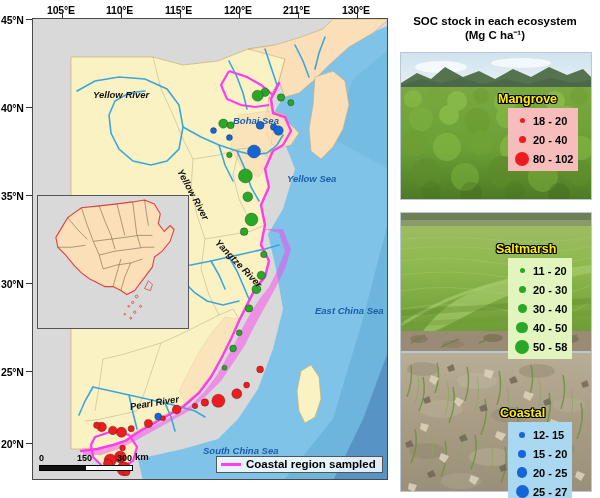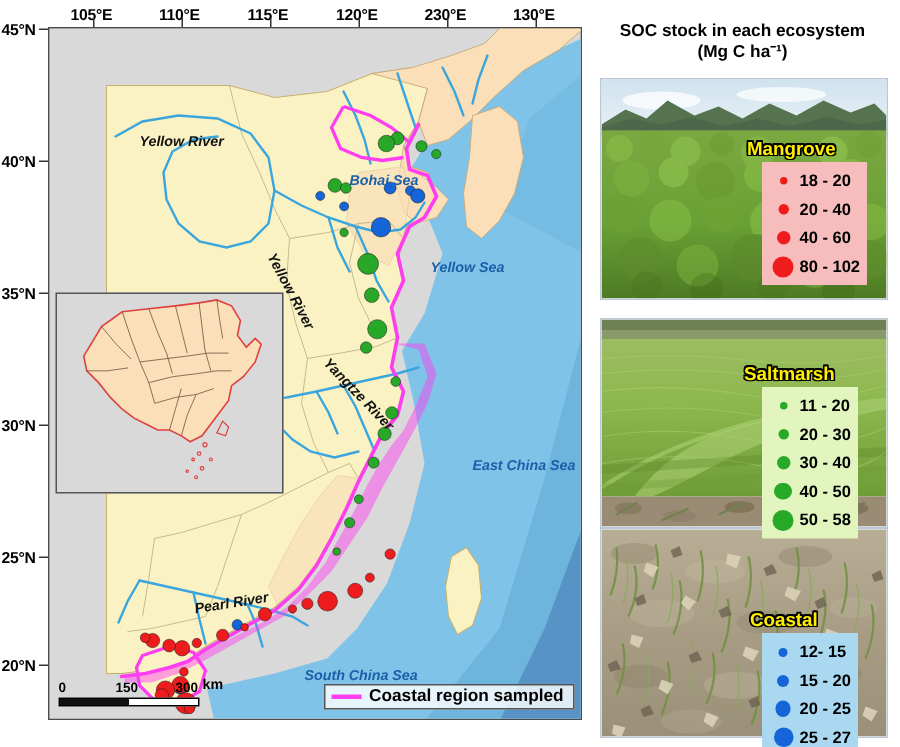--- a/index.html
+++ b/index.html
@@ -79,21 +79,21 @@
 <body>
 
 <div id="root">
 
   <div id="map-panel">
 
     <div class="axis-lbl" style="left:47px;top:4px;">105°E</div>
     <div class="axis-lbl" style="left:106px;top:4px;">110°E</div>
     <div class="axis-lbl" style="left:165px;top:4px;">115°E</div>
     <div class="axis-lbl" style="left:224px;top:4px;">120°E</div>
-    <div class="axis-lbl" style="left:283px;top:4px;">230°E</div>
+    <div class="axis-lbl" style="left:283px;top:4px;">211°E</div>
     <div class="axis-lbl" style="left:342px;top:4px;">130°E</div>
 
     <div class="tick-t" style="left:62px;"></div>
     <div class="tick-t" style="left:121px;"></div>
     <div class="tick-t" style="left:180px;"></div>
     <div class="tick-t" style="left:239px;"></div>
     <div class="tick-t" style="left:298px;"></div>
     <div class="tick-t" style="left:357px;"></div>
 
     <div class="axis-lbl" style="left:1px;top:14px;">45°N</div>
@@ -410,26 +410,20 @@
           <span class="rng">18 - 20</span>
         </div>
         <div class="row">
           <span class="dotw">
             <span class="dot" style="width: 7px; height: 7px; background: rgb(238, 28, 28);"></span>
           </span>
           <span class="rng">20 - 40</span>
         </div>
         <div class="row">
           <span class="dotw">
-            <span class="dot" style="width: 9px; height: 9px; background: rgb(238, 28, 28);"></span>
-          </span>
-          <span class="rng">40 - 60</span>
-        </div>
-        <div class="row">
-          <span class="dotw">
             <span class="dot" style="width: 14px; height: 14px; background: rgb(238, 28, 28);"></span>
           </span>
           <span class="rng">80 - 102</span>
         </div>
       </div>
 
     <div class="photo" id="photo-saltmarsh">
       <svg viewBox="0 0 190 138" style="width:100%;height:100%;display:block;">
         <defs>
           <linearGradient id="sm1" x1="0" y1="0" x2="0" y2="1">

